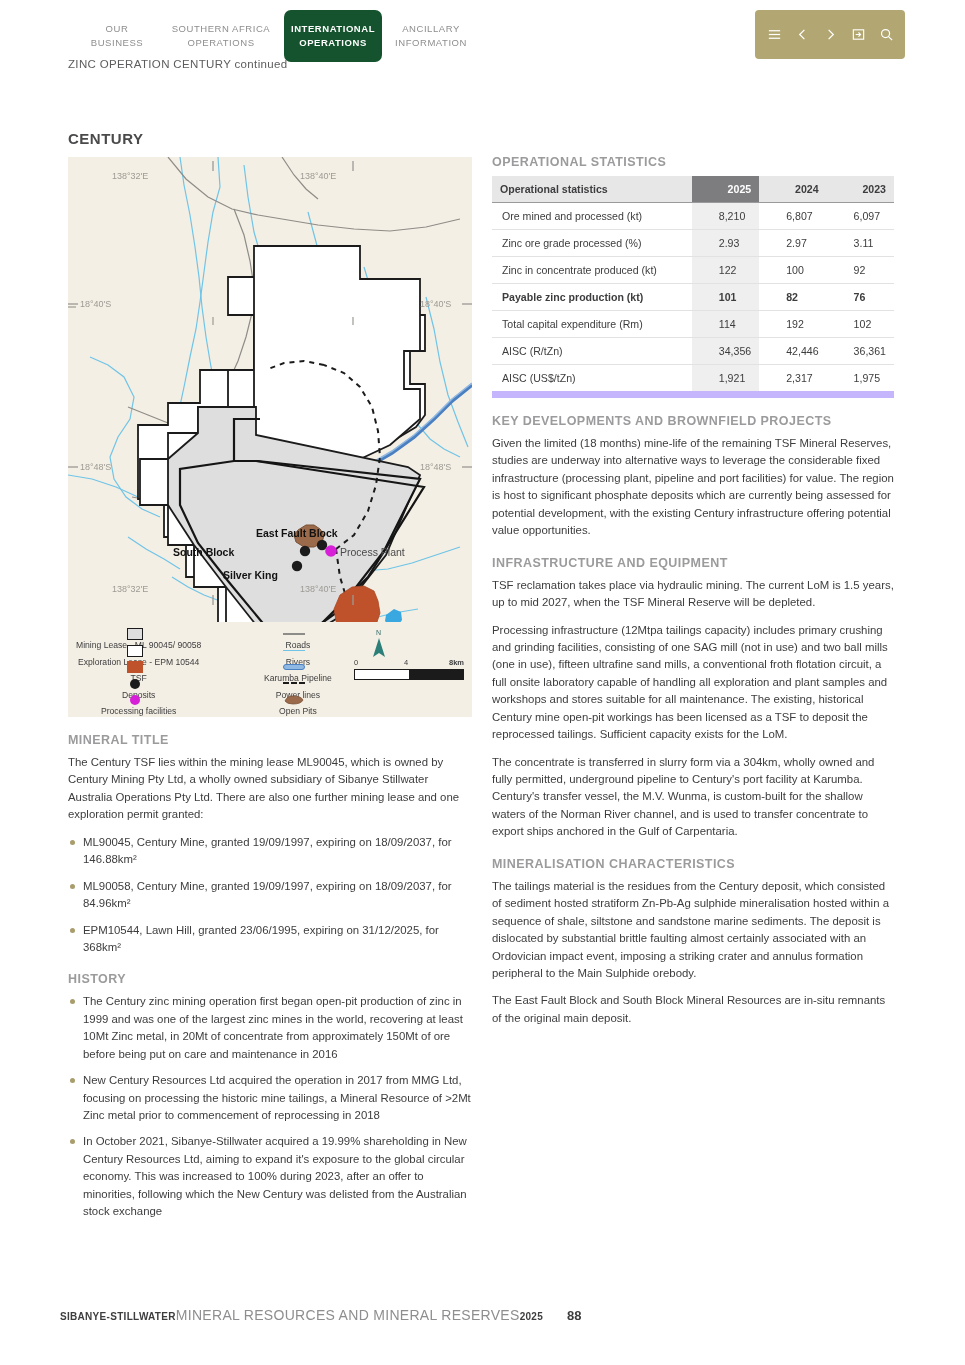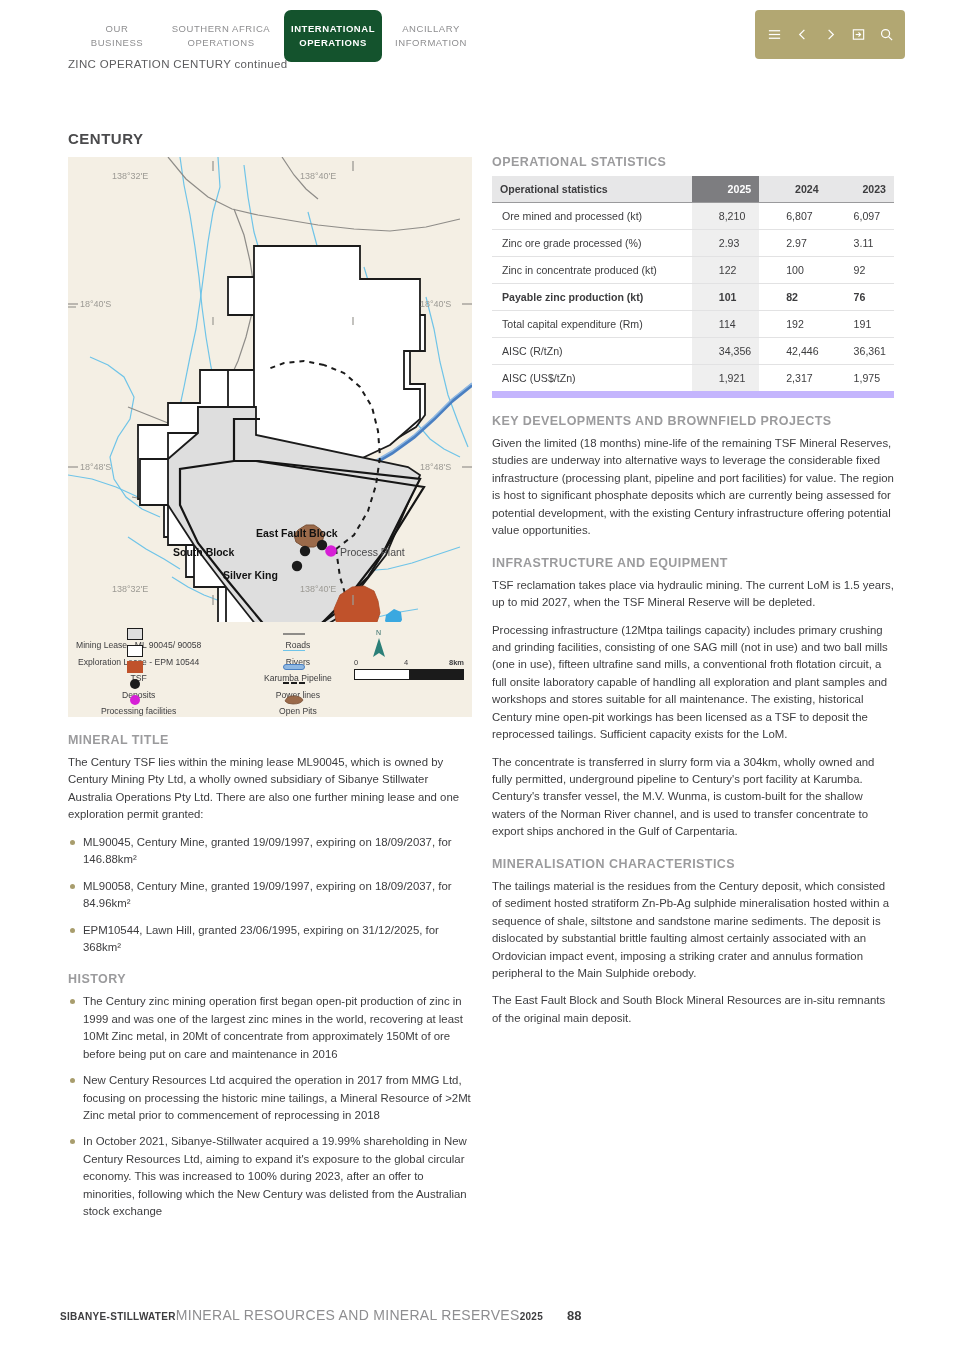--- a/index.html
+++ b/index.html
@@ -405,21 +405,21 @@
         <tr class="bold">
           <td class="lbl">Payable zinc production (kt)</td>
           <td class="num cur">101</td>
           <td class="num">82</td>
           <td class="num">76</td>
         </tr>
         <tr>
           <td class="lbl">Total capital expenditure (Rm)</td>
           <td class="num cur">114</td>
           <td class="num">192</td>
-          <td class="num">191</td>
+          <td class="num">102</td>
         </tr>
         <tr>
           <td class="lbl">AISC (R/tZn)</td>
           <td class="num cur">34,356</td>
           <td class="num">42,446</td>
           <td class="num">36,361</td>
         </tr>
         <tr>
           <td class="lbl">AISC (US$/tZn)</td>
           <td class="num cur">1,921</td>

